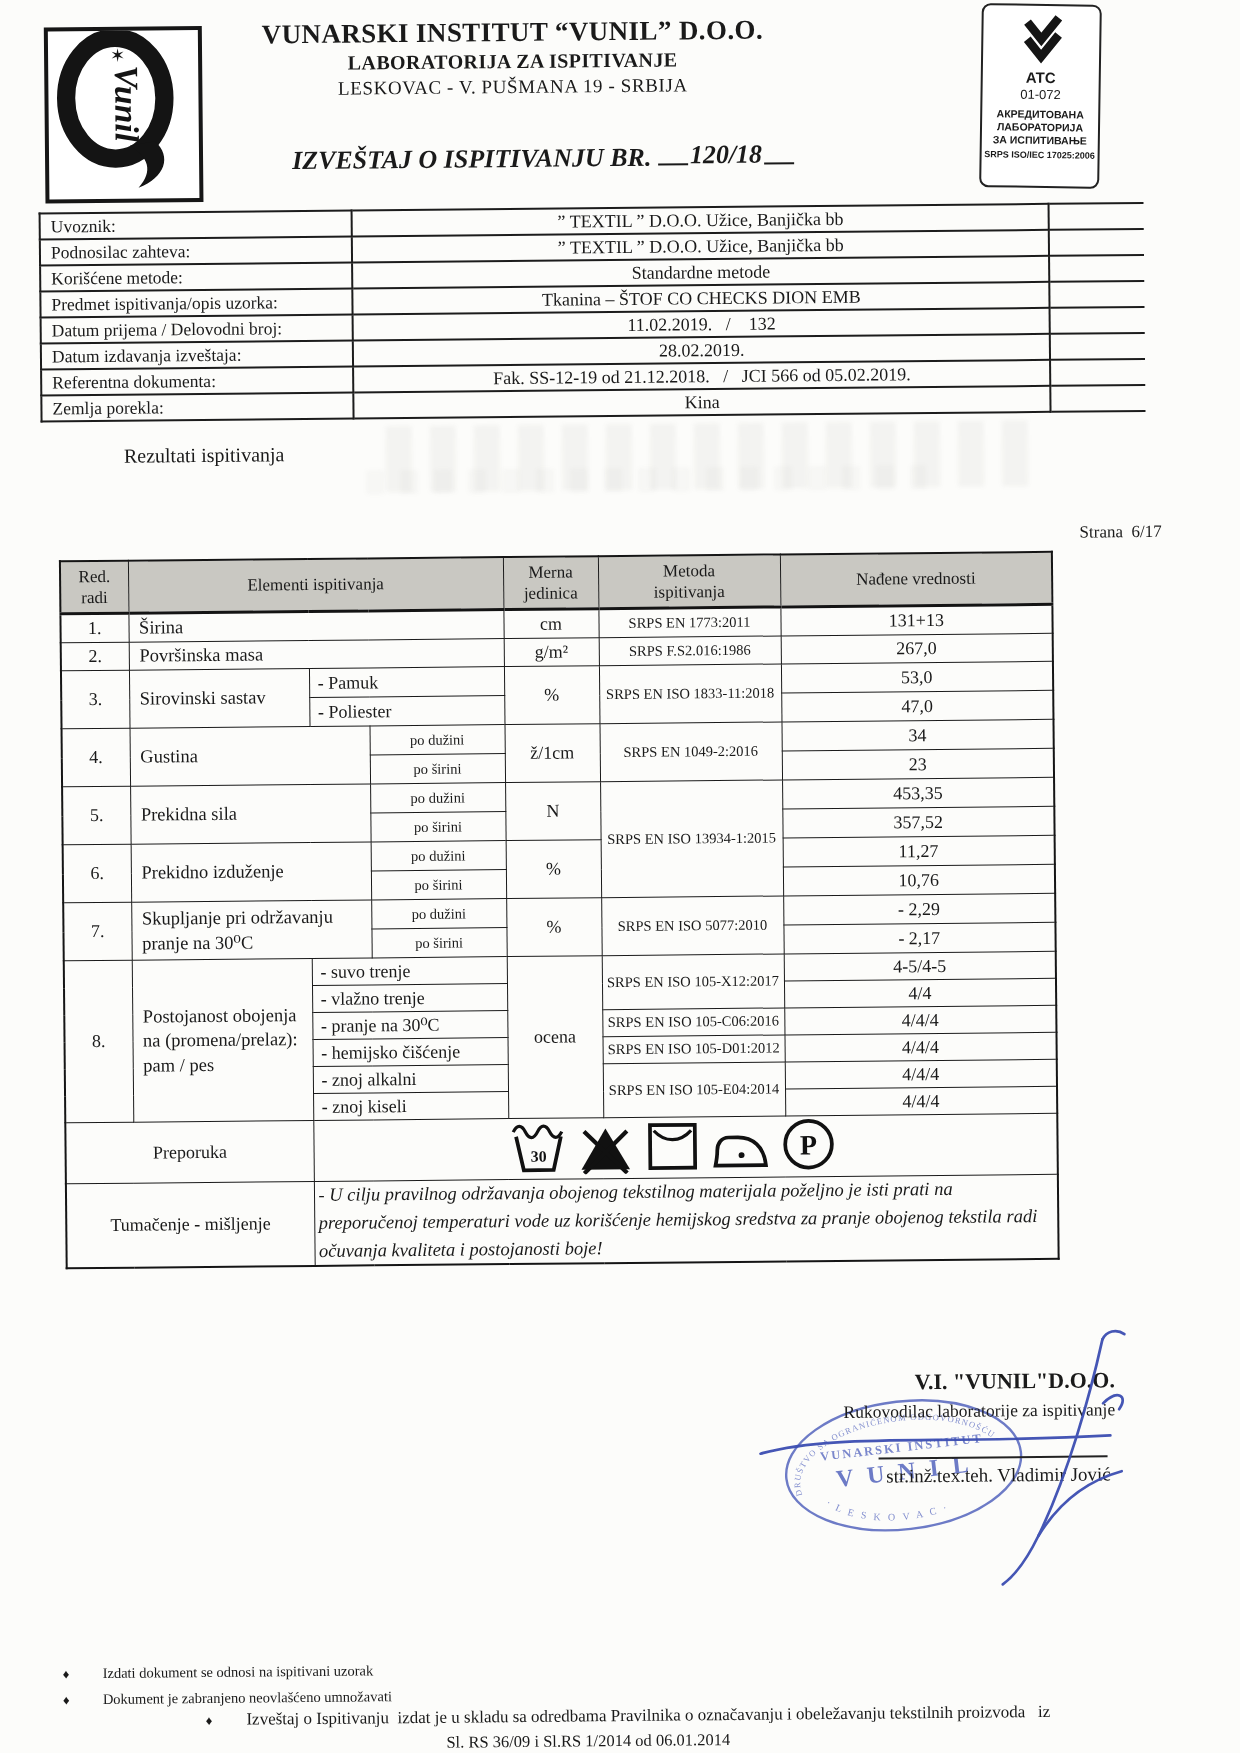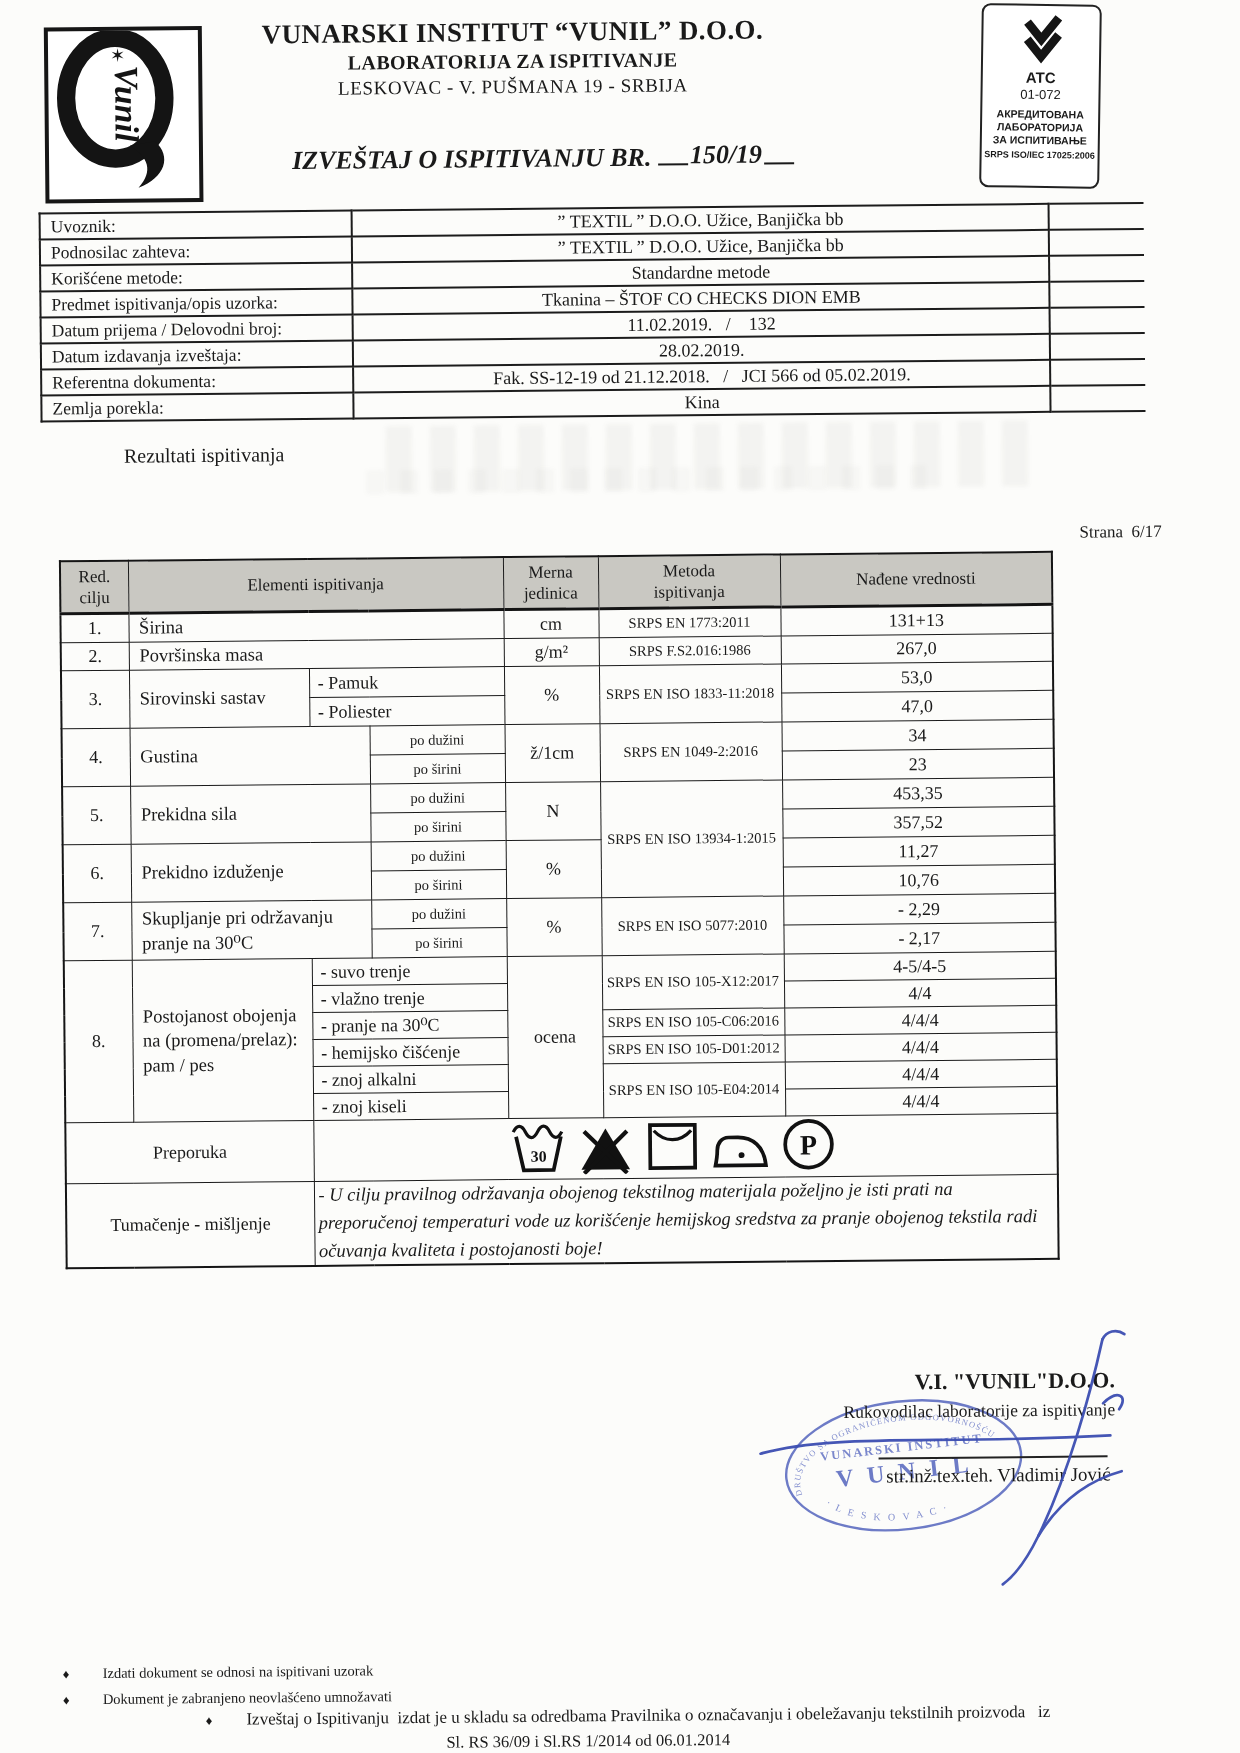--- a/index.html
+++ b/index.html
@@ -95,21 +95,21 @@
   </div>
 
   <div class="hdr-center">
     <div class="org-name">VUNARSKI INSTITUT “VUNIL” D.O.O.</div>
     <div class="lab-line">LABORATORIJA ZA ISPITIVANJE</div>
     <div class="addr-line">LESKOVAC - V. PUŠMANA 19 - SRBIJA</div>
   </div>
 
   <div class="report-title">
     <span>IZVEŠTAJ O ISPITIVANJU BR.</span>
-    <span class="u-seg"></span><span class="rep-num">150/19</span><span class="u-seg"></span>
+    <span class="u-seg"></span><span class="rep-num">120/18</span><span class="u-seg"></span>
   </div>
 
   <div class="acc-box">
     <svg width="50" height="52" viewBox="0 0 64 56" style="margin-top:6px;">
       <path d="M14 8 L32 30 L54 2" stroke="#151515" stroke-width="11" fill="none"></path>
       <path d="M14 30 L32 52 L54 24" stroke="#151515" stroke-width="11" fill="none"></path>
     </svg>
     <div class="atc">ATC</div>
     <div class="accnum">01-072</div>
     <div class="acc-lines">
@@ -178,21 +178,21 @@
           <col style="width:60px">
           <col style="width:135px">
       <col style="width:95px">
           <col style="width:182px">
           <col style="width:272px">
     </colgroup>
     <tbody>
       <tr class="hd">
         <td>
               <div>Red.</div>
-              <div>cilju</div>
+              <div>radi</div>
             </td>
         <td colspan="3">Elementi ispitivanja</td>
         <td>
               <div>Merna</div>
               <div>jedinica</div>
             </td>
         <td>
               <div>Metoda</div>
               <div>ispitivanja</div>
             </td>

